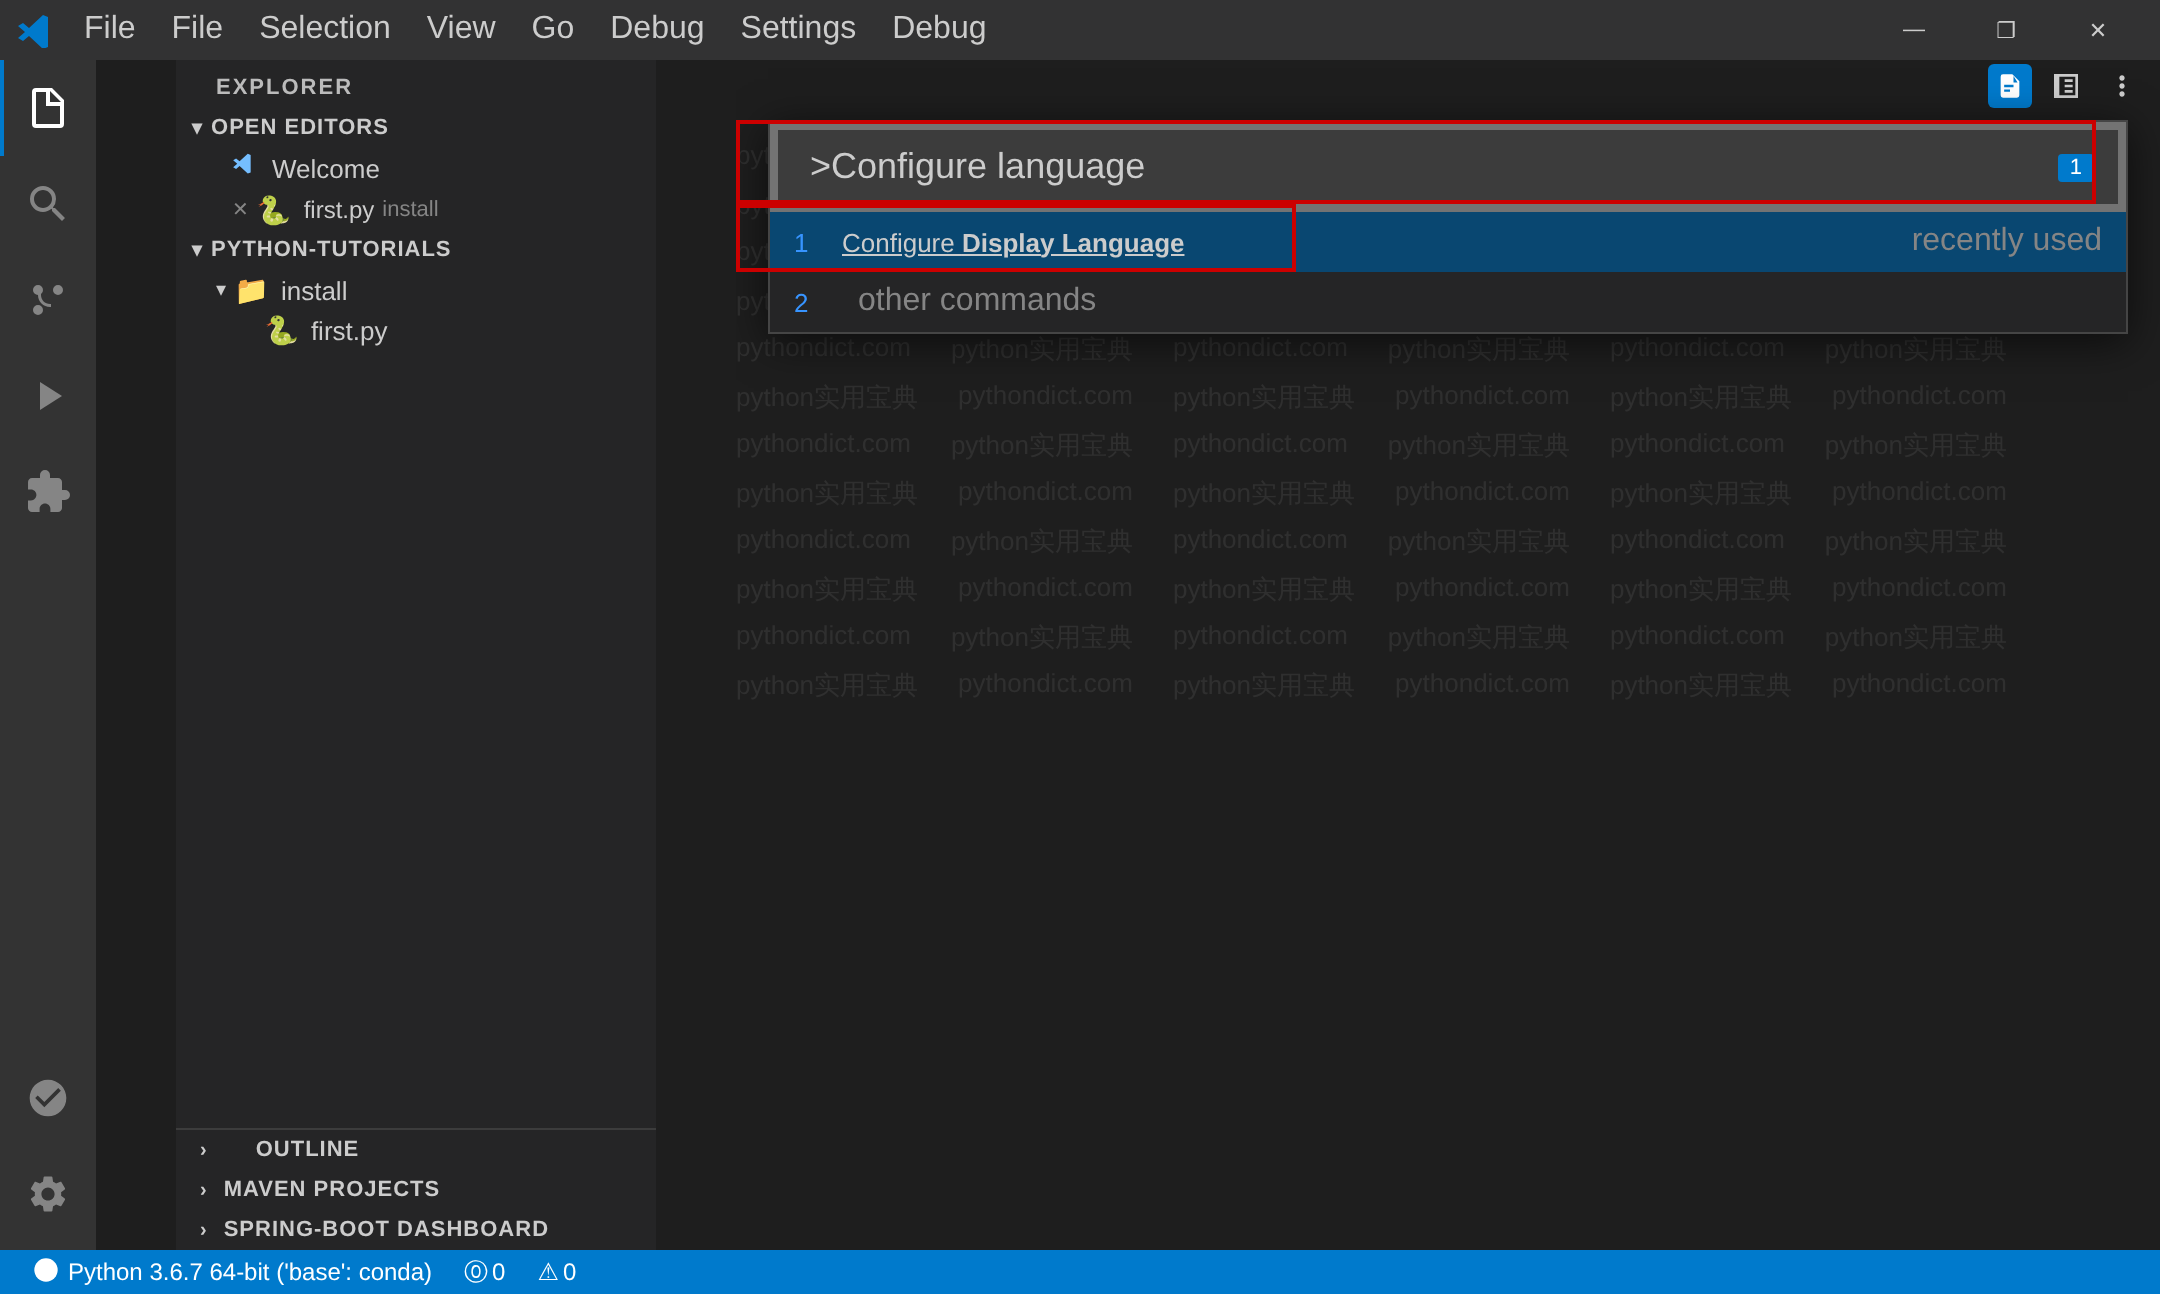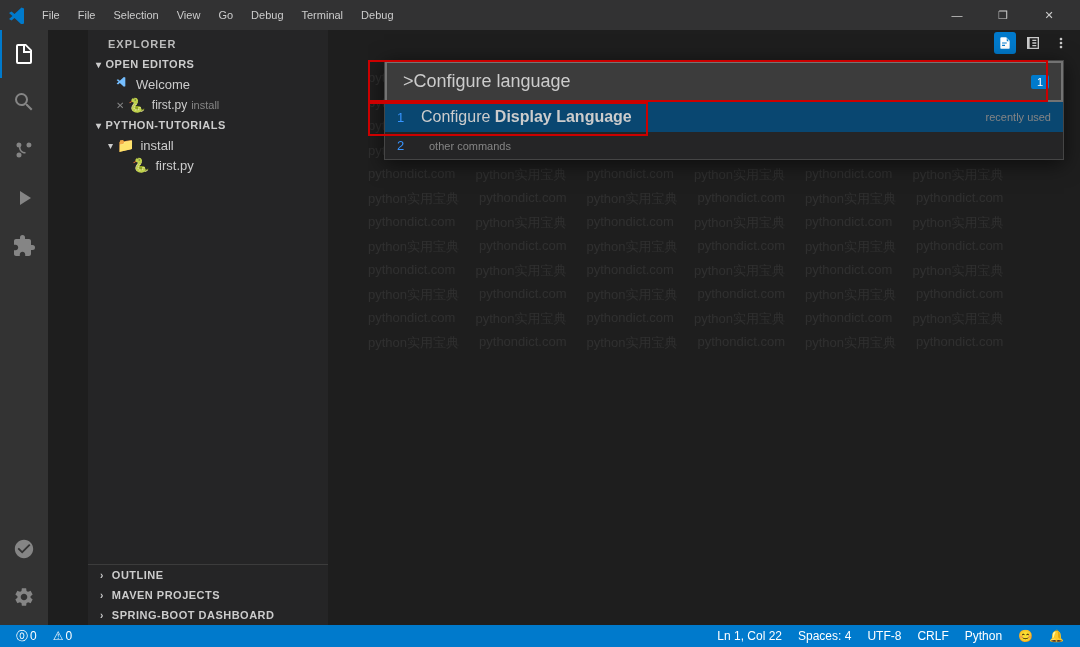--- a/index.html
+++ b/index.html
@@ -35,21 +35,21 @@
       align-items: center;
       justify-content: center;
     }
     .title-bar-menu {
       display: flex;
       align-items: center;
       gap: 2px;
     }
     .menu-item {
       padding: 2px 8px;
-      font-size: 11px;
+      font-size: 16px;
       color: #cccccc;
       cursor: pointer;
     }
     .title-bar-center {
       position: absolute;
       left: 50%;
       transform: translateX(-50%);
       font-size: 12px;
       color: #cccccc;
     }
@@ -192,21 +192,21 @@
       width: 680px;
       background: #252526;
       border: 1px solid #454545;
       box-shadow: 0 4px 20px rgba(0,0,0,0.6);
       pointer-events: all;
     }
     .command-input-row {
       display: flex;
       align-items: center;
       padding: 0 12px;
-      border: 2px solid #737373;
+      border: 4px solid #737373;
       background: #3c3c3c;
     }
     .command-input {
       flex: 1;
       background: transparent;
       border: none;
       outline: none;
       color: #cccccc;
       font-size: 18px;
       padding: 8px 4px;
@@ -227,29 +227,30 @@
       display: flex;
       align-items: center;
       padding: 6px 12px;
       cursor: pointer;
     }
     .command-result-item.selected {
       background: #094771;
     }
     .result-text {
       flex: 1;
-      font-size: 16px;
-      color: #cccccc;
+      font-size: 13px;
+      color: #cccccc;
+      text-decoration: underline;
     }
     .result-text .highlight {
       color: #3794ff;
       font-weight: bold;
     }
     .result-badge {
-      font-size: 11px;
+      font-size: 16px;
       color: #858585;
       margin-left: 8px;
     }
     .result-item-num {
       color: #3794ff;
       font-size: 13px;
       margin-right: 8px;
       min-width: 16px;
     }
 
@@ -347,21 +348,21 @@
         <path d="M13.5 1.5L6.5 8l-3-2.5L1 7l3.5 3L1 13l2.5 1.5 3-2.5 7 6.5 2.5-1V2.5L13.5 1.5z" fill="#007acc"></path>
       </svg>
     </div>
     <div class="title-bar-menu">
       <span class="menu-item">File</span>
       <span class="menu-item">File</span>
       <span class="menu-item">Selection</span>
       <span class="menu-item">View</span>
       <span class="menu-item">Go</span>
       <span class="menu-item">Debug</span>
-      <span class="menu-item">Terminal</span>
+      <span class="menu-item">Settings</span>
       <span class="menu-item">Debug</span>
     </div>
   </div>
   <div class="title-bar-controls">
     <div class="win-btn">—</div>
     <div class="win-btn">❐</div>
     <div class="win-btn close">✕</div>
   </div>
 </div>
 
@@ -444,21 +445,21 @@
       </div>
       <div class="sidebar-item sidebar-sub-item" style="padding-left:44px;">
         <span class="item-icon" style="color:#4ec9b0;">🐍</span>
         <span>first.py</span>
       </div>
     </div>
 
     <div class="sidebar-bottom" style="margin-top:auto;">
       <div class="sidebar-bottom-item">
         <span class="chevron">›</span>
-        <span style="margin-left:4px;">OUTLINE</span>
+        <span style="margin-left:20px;">OUTLINE</span>
       </div>
       <div class="sidebar-bottom-item">
         <span class="chevron">›</span>
         <span style="margin-left:4px;">MAVEN PROJECTS</span>
       </div>
       <div class="sidebar-bottom-item">
         <span class="chevron">›</span>
         <span style="margin-left:4px;">SPRING-BOOT DASHBOARD</span>
       </div>
     </div>
@@ -612,43 +613,28 @@
         <svg width="16" height="16" viewBox="0 0 24 24" fill="#cccccc">
             <path d="M12 8c1.1 0 2-.9 2-2s-.9-2-2-2-2 .9-2 2 .9 2 2 2zm0 2c-1.1 0-2 .9-2 2s.9 2 2 2 2-.9 2-2-.9-2-2-2zm0 6c-1.1 0-2 .9-2 2s.9 2 2 2 2-.9 2-2-.9-2-2-2z"></path>
           </svg>
       </div>
     </div>
   </div>
 </div>
 
 <div class="status-bar">
   <div class="status-item">
+    <span style="margin-right:4px;">
+      <svg width="14" height="14" viewBox="0 0 24 24" fill="white">
+          <circle cx="12" cy="12" r="10"></circle>
+        </svg>
+    </span>
+    <span>Python 3.6.7 64-bit ('base': conda)</span>
+  </div>
+  <div class="status-item">
     <span>⓪</span>
     <span style="margin-left:2px;">0</span>
   </div>
   <div class="status-item">
     <span>⚠</span>
     <span style="margin-left:2px;">0</span>
   </div>
-  <div class="status-right">
-    <div class="status-item">
-      <span>Ln 1, Col 22</span>
-    </div>
-    <div class="status-item">
-      <span>Spaces: 4</span>
-    </div>
-    <div class="status-item">
-      <span>UTF-8</span>
-    </div>
-    <div class="status-item">
-      <span>CRLF</span>
-    </div>
-    <div class="status-item">
-      <span>Python</span>
-    </div>
-    <div class="status-item">
-      <span>😊</span>
-    </div>
-    <div class="status-item">
-      <span>🔔</span>
-    </div>
-  </div>
 </div>
 
 </body></html>

